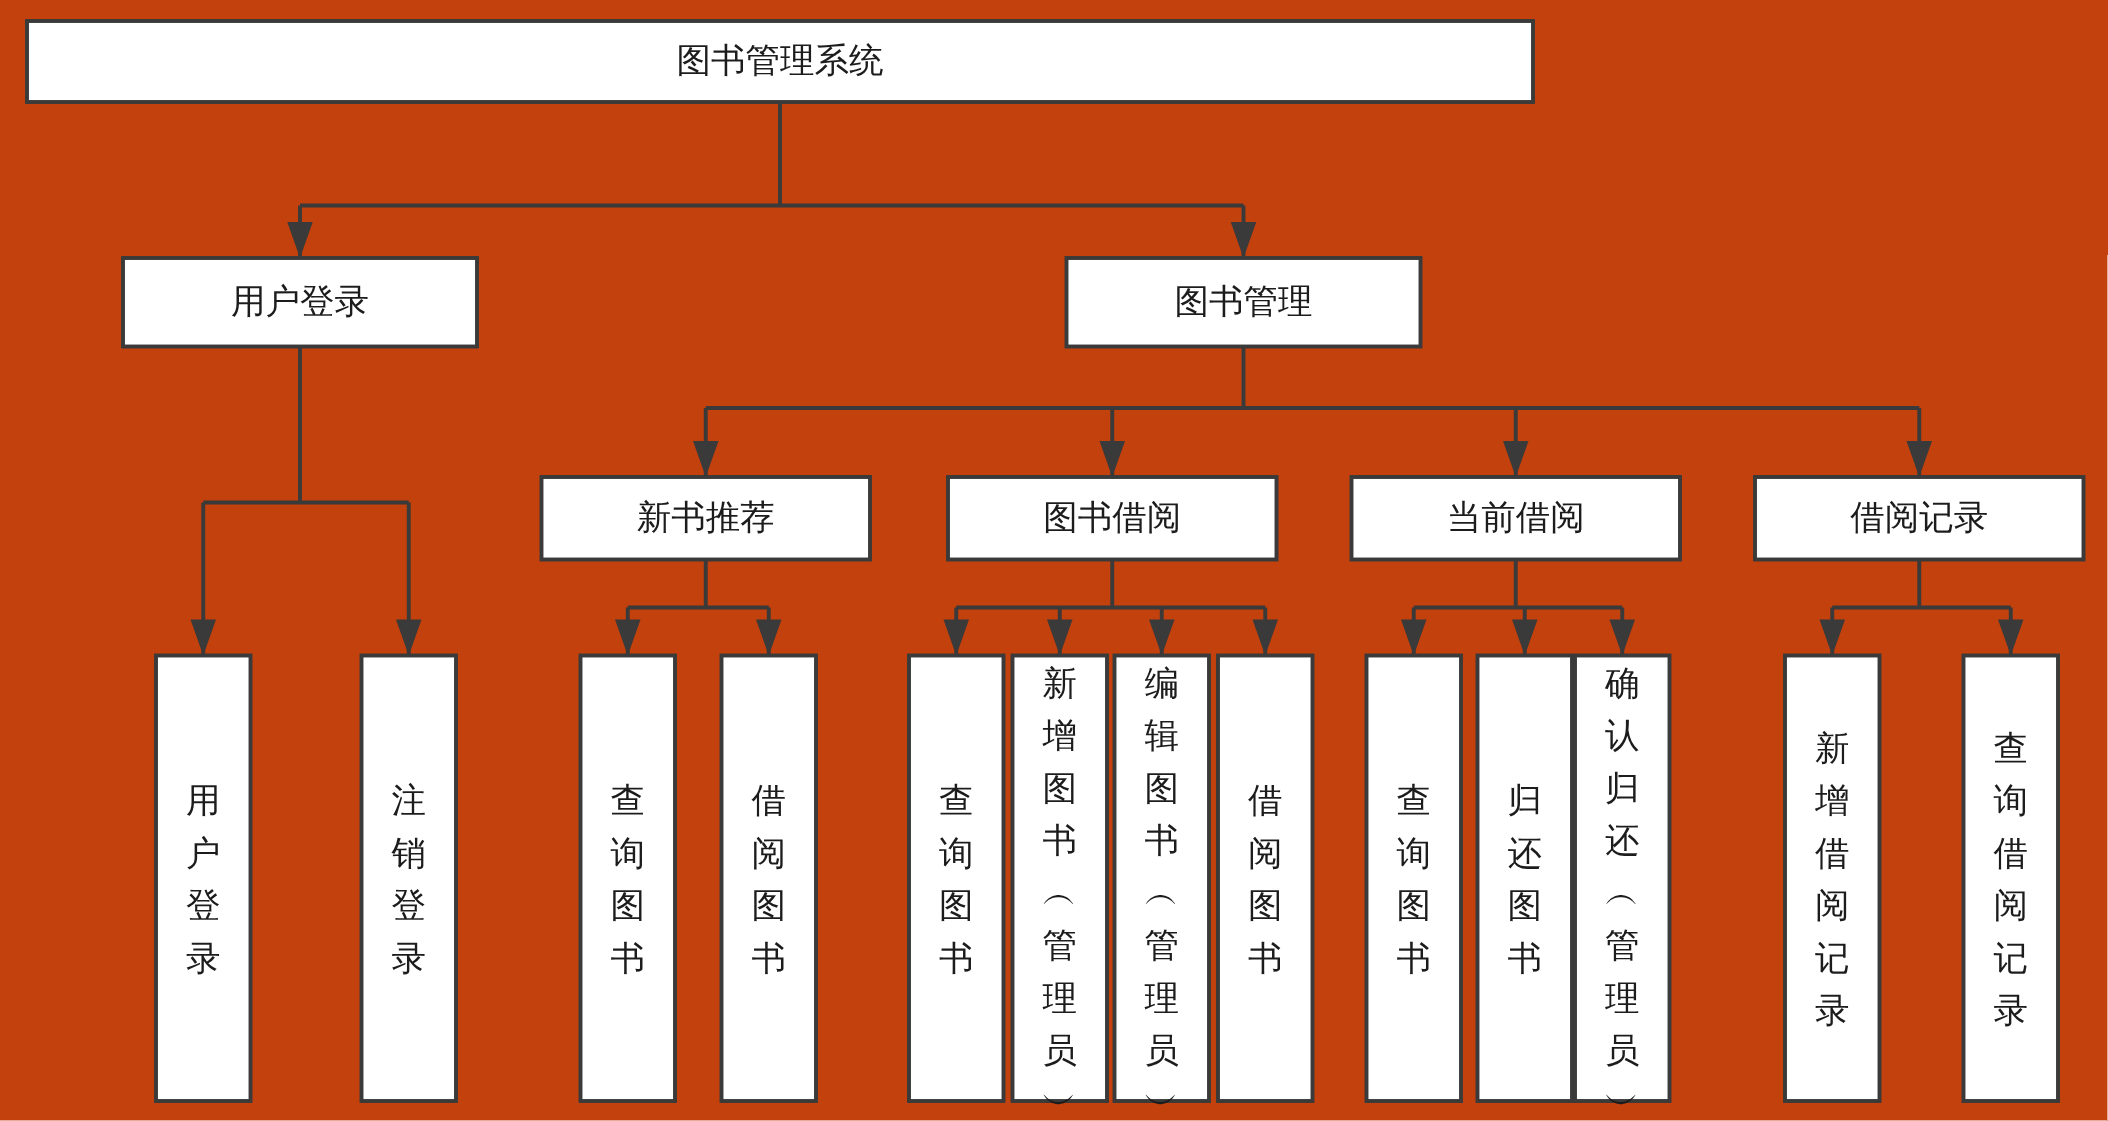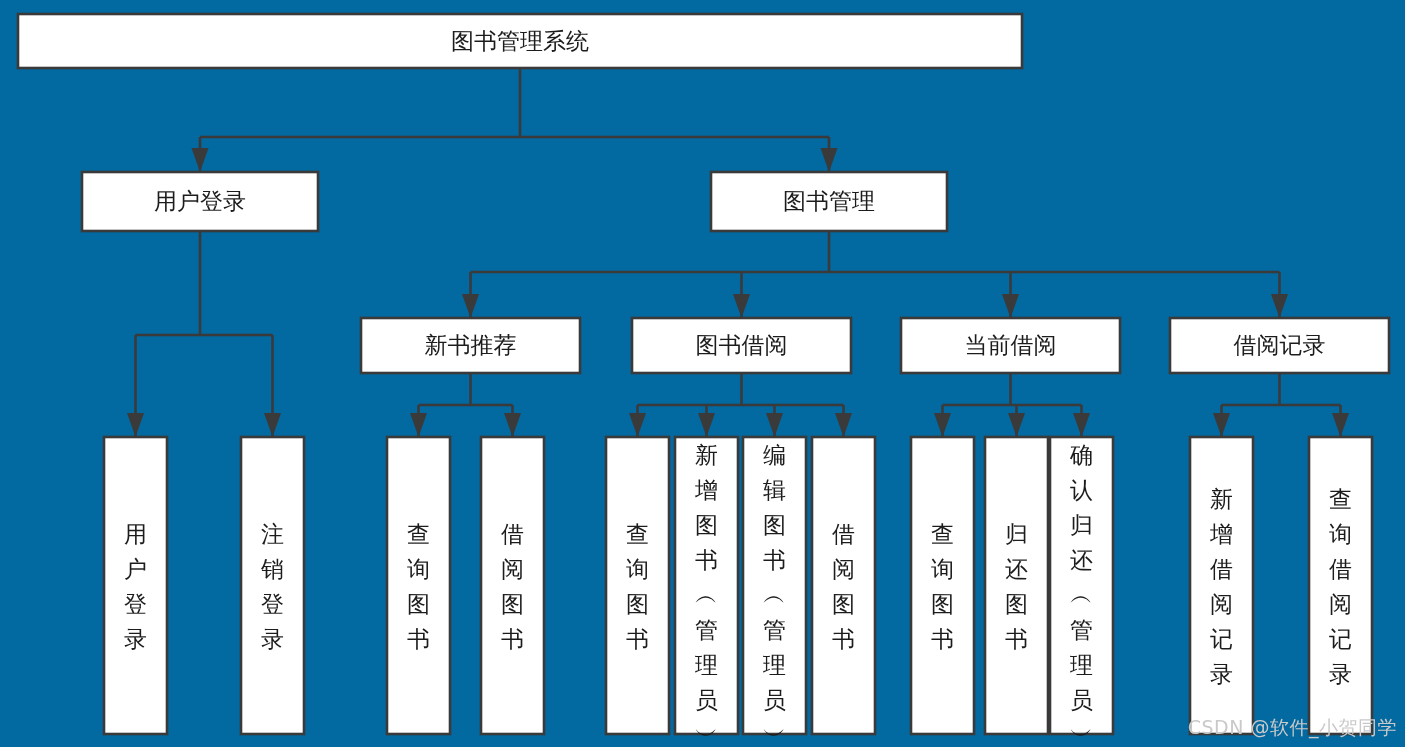--- a/index.html
+++ b/index.html
@@ -8,21 +8,21 @@
     padding: 0;
     background: #ffffff;
   }
   body {
     font-family: "DejaVu Sans", "Liberation Sans", sans-serif;
   }
   #diagram-root {
     position: relative;
     width: 1405px;
     height: 747px;
-    background: #0369a1;
+    background: #c2410c;
     overflow: hidden;
   }
   svg#tree-svg {
     position: absolute;
     left: 0;
     top: 0;
     width: 1405px;
     height: 747px;
     display: block;
   }
@@ -209,15 +209,14 @@
           <rect x="1190" y="437" width="63" height="297" class="node-box"></rect>
           <text x="1221.5" y="506.5" class="node-label-v"><tspan x="1221.5" dy="0">新</tspan><tspan x="1221.5" dy="35">增</tspan><tspan x="1221.5" dy="35">借</tspan><tspan x="1221.5" dy="35">阅</tspan><tspan x="1221.5" dy="35">记</tspan><tspan x="1221.5" dy="35">录</tspan></text>
         </g>
         <g>
           <rect x="1309" y="437" width="63" height="297" class="node-box"></rect>
           <text x="1340.5" y="506.5" class="node-label-v"><tspan x="1340.5" dy="0">查</tspan><tspan x="1340.5" dy="35">询</tspan><tspan x="1340.5" dy="35">借</tspan><tspan x="1340.5" dy="35">阅</tspan><tspan x="1340.5" dy="35">记</tspan><tspan x="1340.5" dy="35">录</tspan></text>
         </g>
       </g>
   </svg>
 
-  <div class="watermark-text">CSDN @软件_小贺同学</div>
 
 </div>
 
 </body></html>

